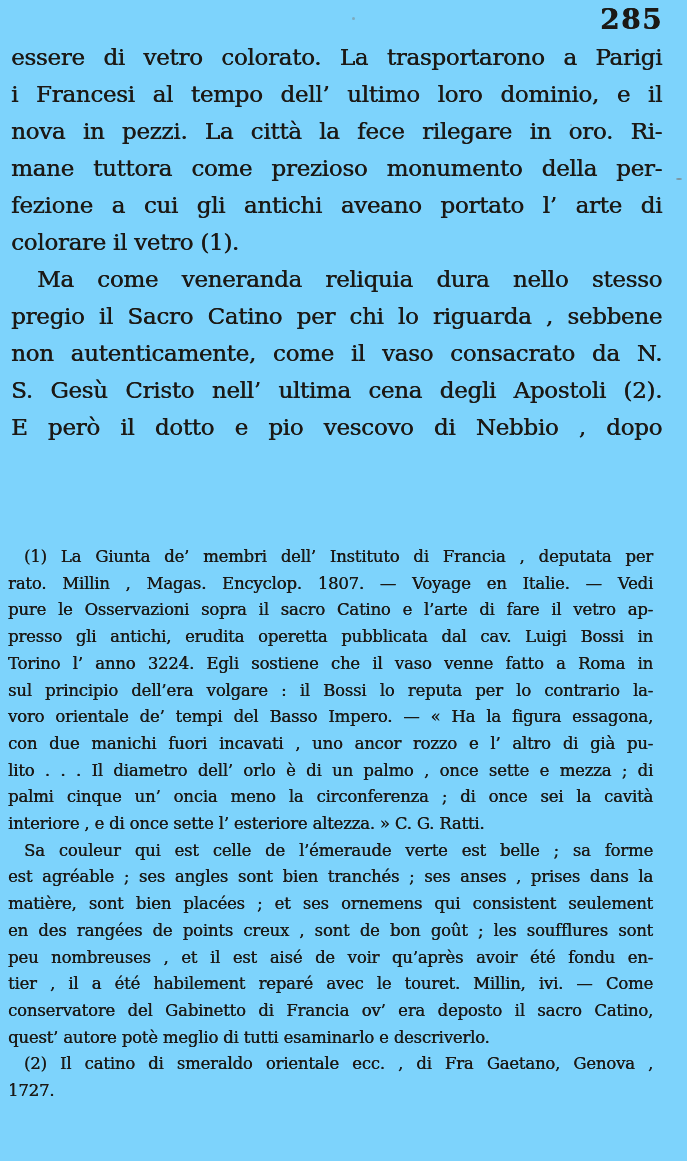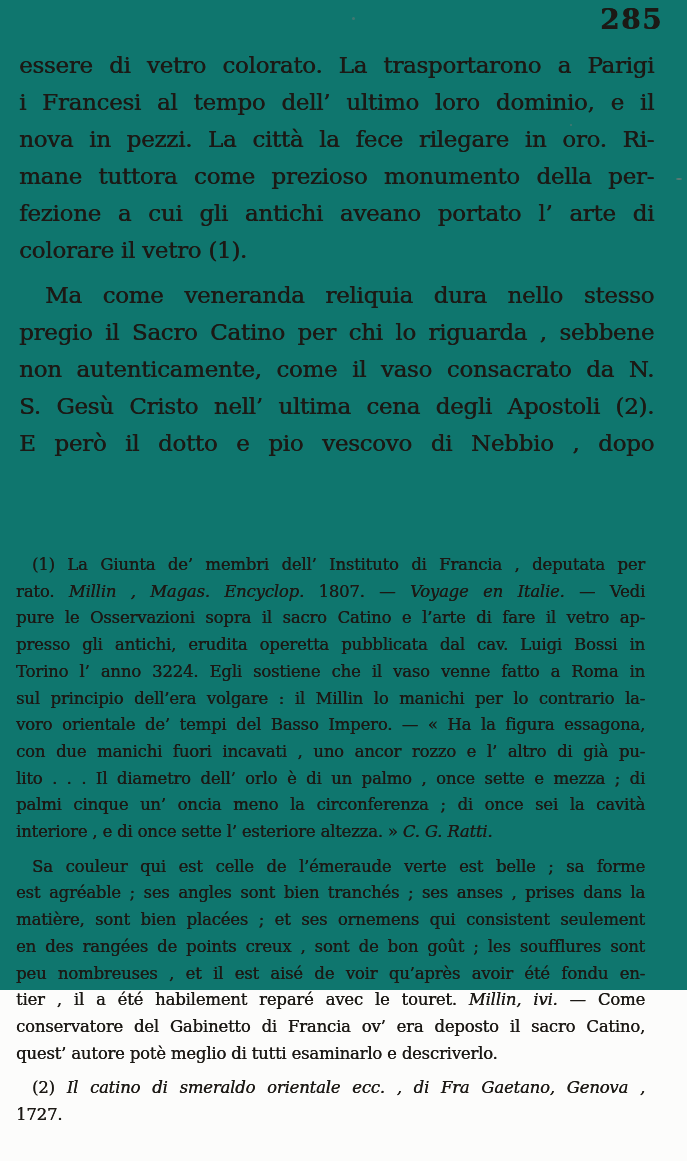--- a/index.html
+++ b/index.html
@@ -8,24 +8,24 @@
   }
   body {
     width: 687px;
     height: 1161px;
     background: #fcfcfb;
     overflow: hidden;
   }
   .page {
     position: relative;
     width: 687px;
-    height: 990px;
+    height: 1161px;
     font-family: "DejaVu Serif", "Liberation Serif", serif;
     color: #1c1915;
-    background: #0f766e;
+    background: #7dd3fc;
   }
   .page-number {
     position: absolute;
     top: 3px;
     right: 24px;
     font-size: 28px;
     font-weight: 700;
     letter-spacing: 1.5px;
     text-shadow: 0.4px 0 0 currentColor;
   }
@@ -42,30 +42,30 @@
   .footnotes {
     position: absolute;
     top: 544px;
     left: 8px;
     width: 645px;
     font-size: 16.5px;
     line-height: 26.7px;
     letter-spacing: -0.2px;
     text-shadow: 0.3px 0 0 currentColor;
   }
-  .para { margin: 8px; }
+  .para { margin: 0; }
   .line {
     text-align: justify;
     text-align-last: justify;
     white-space: normal;
   }
   .line.no-stretch { text-align-last: left; }
   .main-text .line.indent { text-indent: 26px; }
   .footnotes .line.indent { text-indent: 16px; }
-  .it { font-style: italic; }
+  .it { }
   .speck {
     position: absolute;
     background: #7d7b76;
     border-radius: 50%;
   }
   .s1 { width: 6px; height: 2px; right: 5px; top: 178px; opacity: .7; }
   .s2 { width: 3px; height: 3px; left: 352px; top: 17px; opacity: .45; }
   .s3 { width: 2px; height: 2px; left: 570px; top: 124px; opacity: .5; }
 </style>
 </head>
@@ -92,21 +92,21 @@
       </div>
     </div>
 
   <div class="footnotes" id="footnotes">
       <div class="para">
         <div class="line indent"><span>(1) La Giunta de’ membri dell’ Instituto di Francia , deputata per</span></div>
         <div class="line"><span>rato. </span><span class="it">Millin , Magas. Encyclop.</span><span> 1807. — </span><span class="it">Voyage en Italie.</span><span> — Vedi</span></div>
         <div class="line"><span>pure le Osservazioni sopra il sacro Catino e l’arte di fare il vetro ap-</span></div>
         <div class="line"><span>presso gli antichi, erudita operetta pubblicata dal cav. Luigi Bossi in</span></div>
         <div class="line"><span>Torino l’ anno 3224. Egli sostiene che il vaso venne fatto a Roma in</span></div>
-        <div class="line"><span>sul principio dell’era volgare : il Millin lo manichi per lo contrario la-</span></div>
+        <div class="line"><span>sul principio dell’era volgare : il Bossi lo reputa per lo contrario la-</span></div>
         <div class="line"><span>voro orientale de’ tempi del Basso Impero. — « Ha la figura essagona,</span></div>
         <div class="line"><span>con due manichi fuori incavati , uno ancor rozzo e l’ altro di già pu-</span></div>
         <div class="line"><span>lito . . . Il diametro dell’ orlo è di un palmo , once sette e mezza ; di</span></div>
         <div class="line"><span>palmi cinque un’ oncia meno la circonferenza ; di once sei la cavità</span></div>
         <div class="line no-stretch"><span>interiore , e di once sette l’ esteriore altezza. » </span><span class="it">C. G. Ratti.</span></div>
       </div>
       <div class="para">
         <div class="line indent"><span>Sa couleur qui est celle de l’émeraude verte est belle ; sa forme</span></div>
         <div class="line"><span>est agréable ; ses angles sont bien tranchés ; ses anses , prises dans la</span></div>
         <div class="line"><span>matière, sont bien placées ; et ses ornemens qui consistent seulement</span></div>

